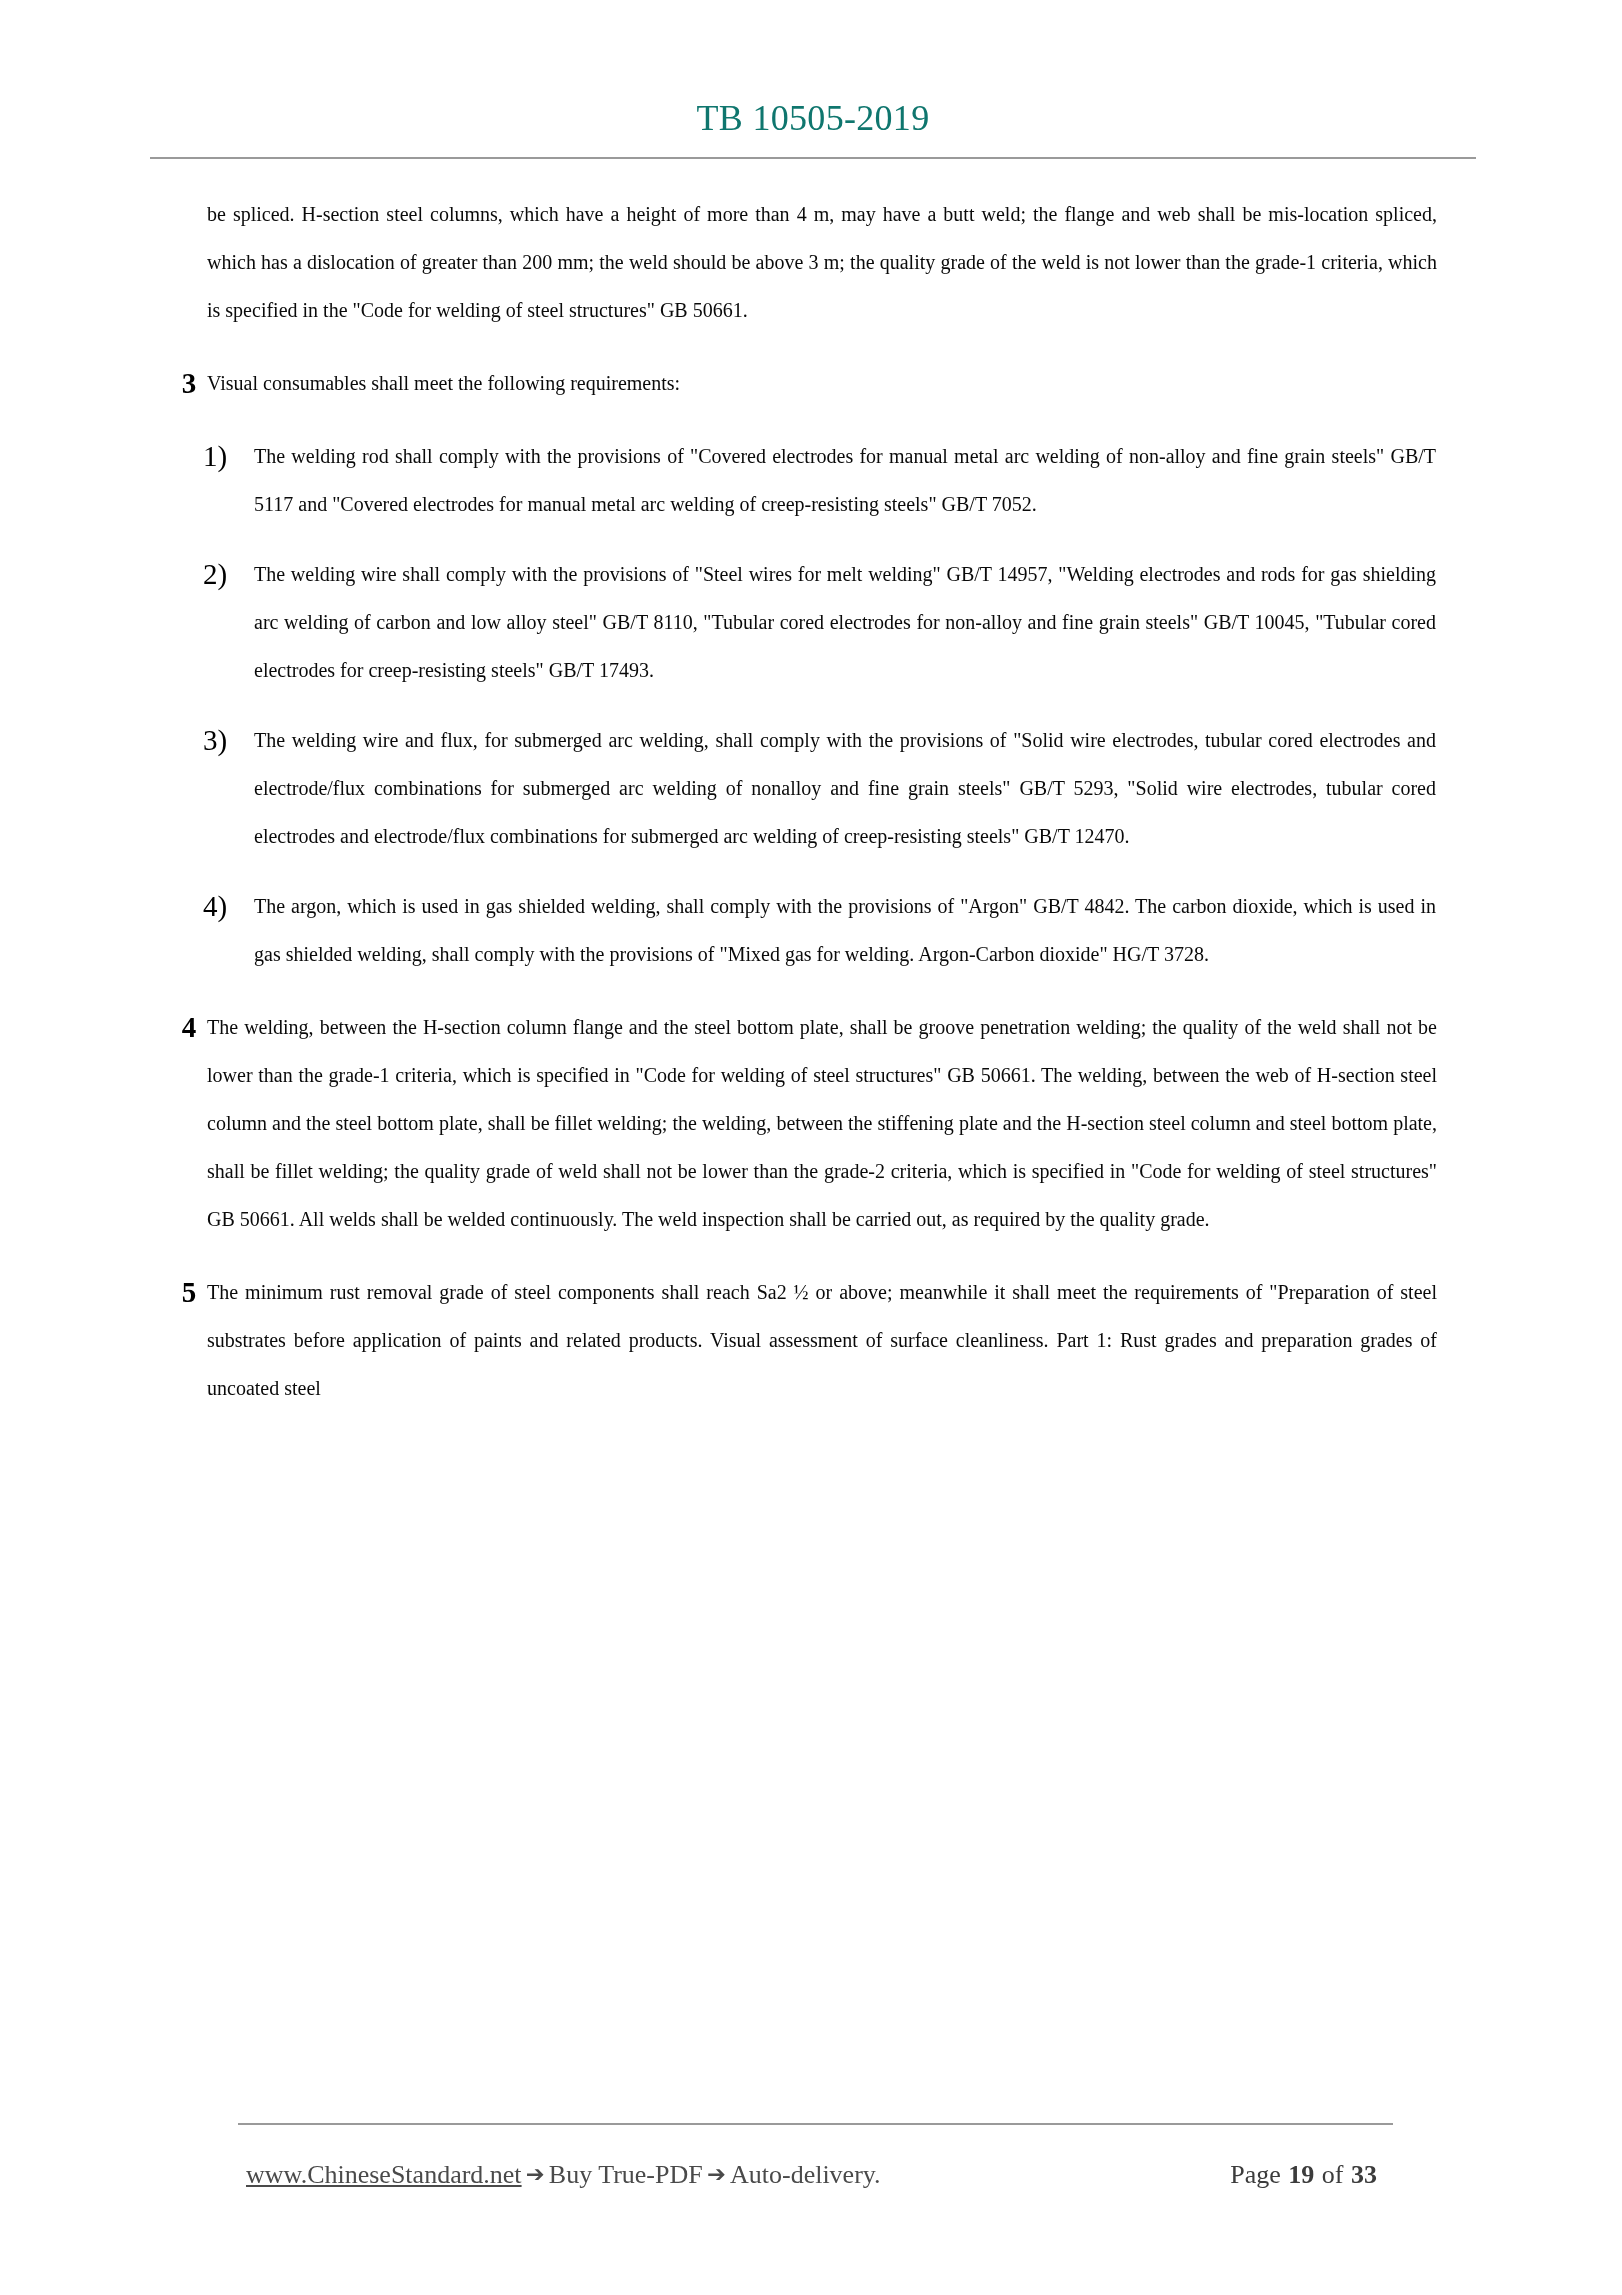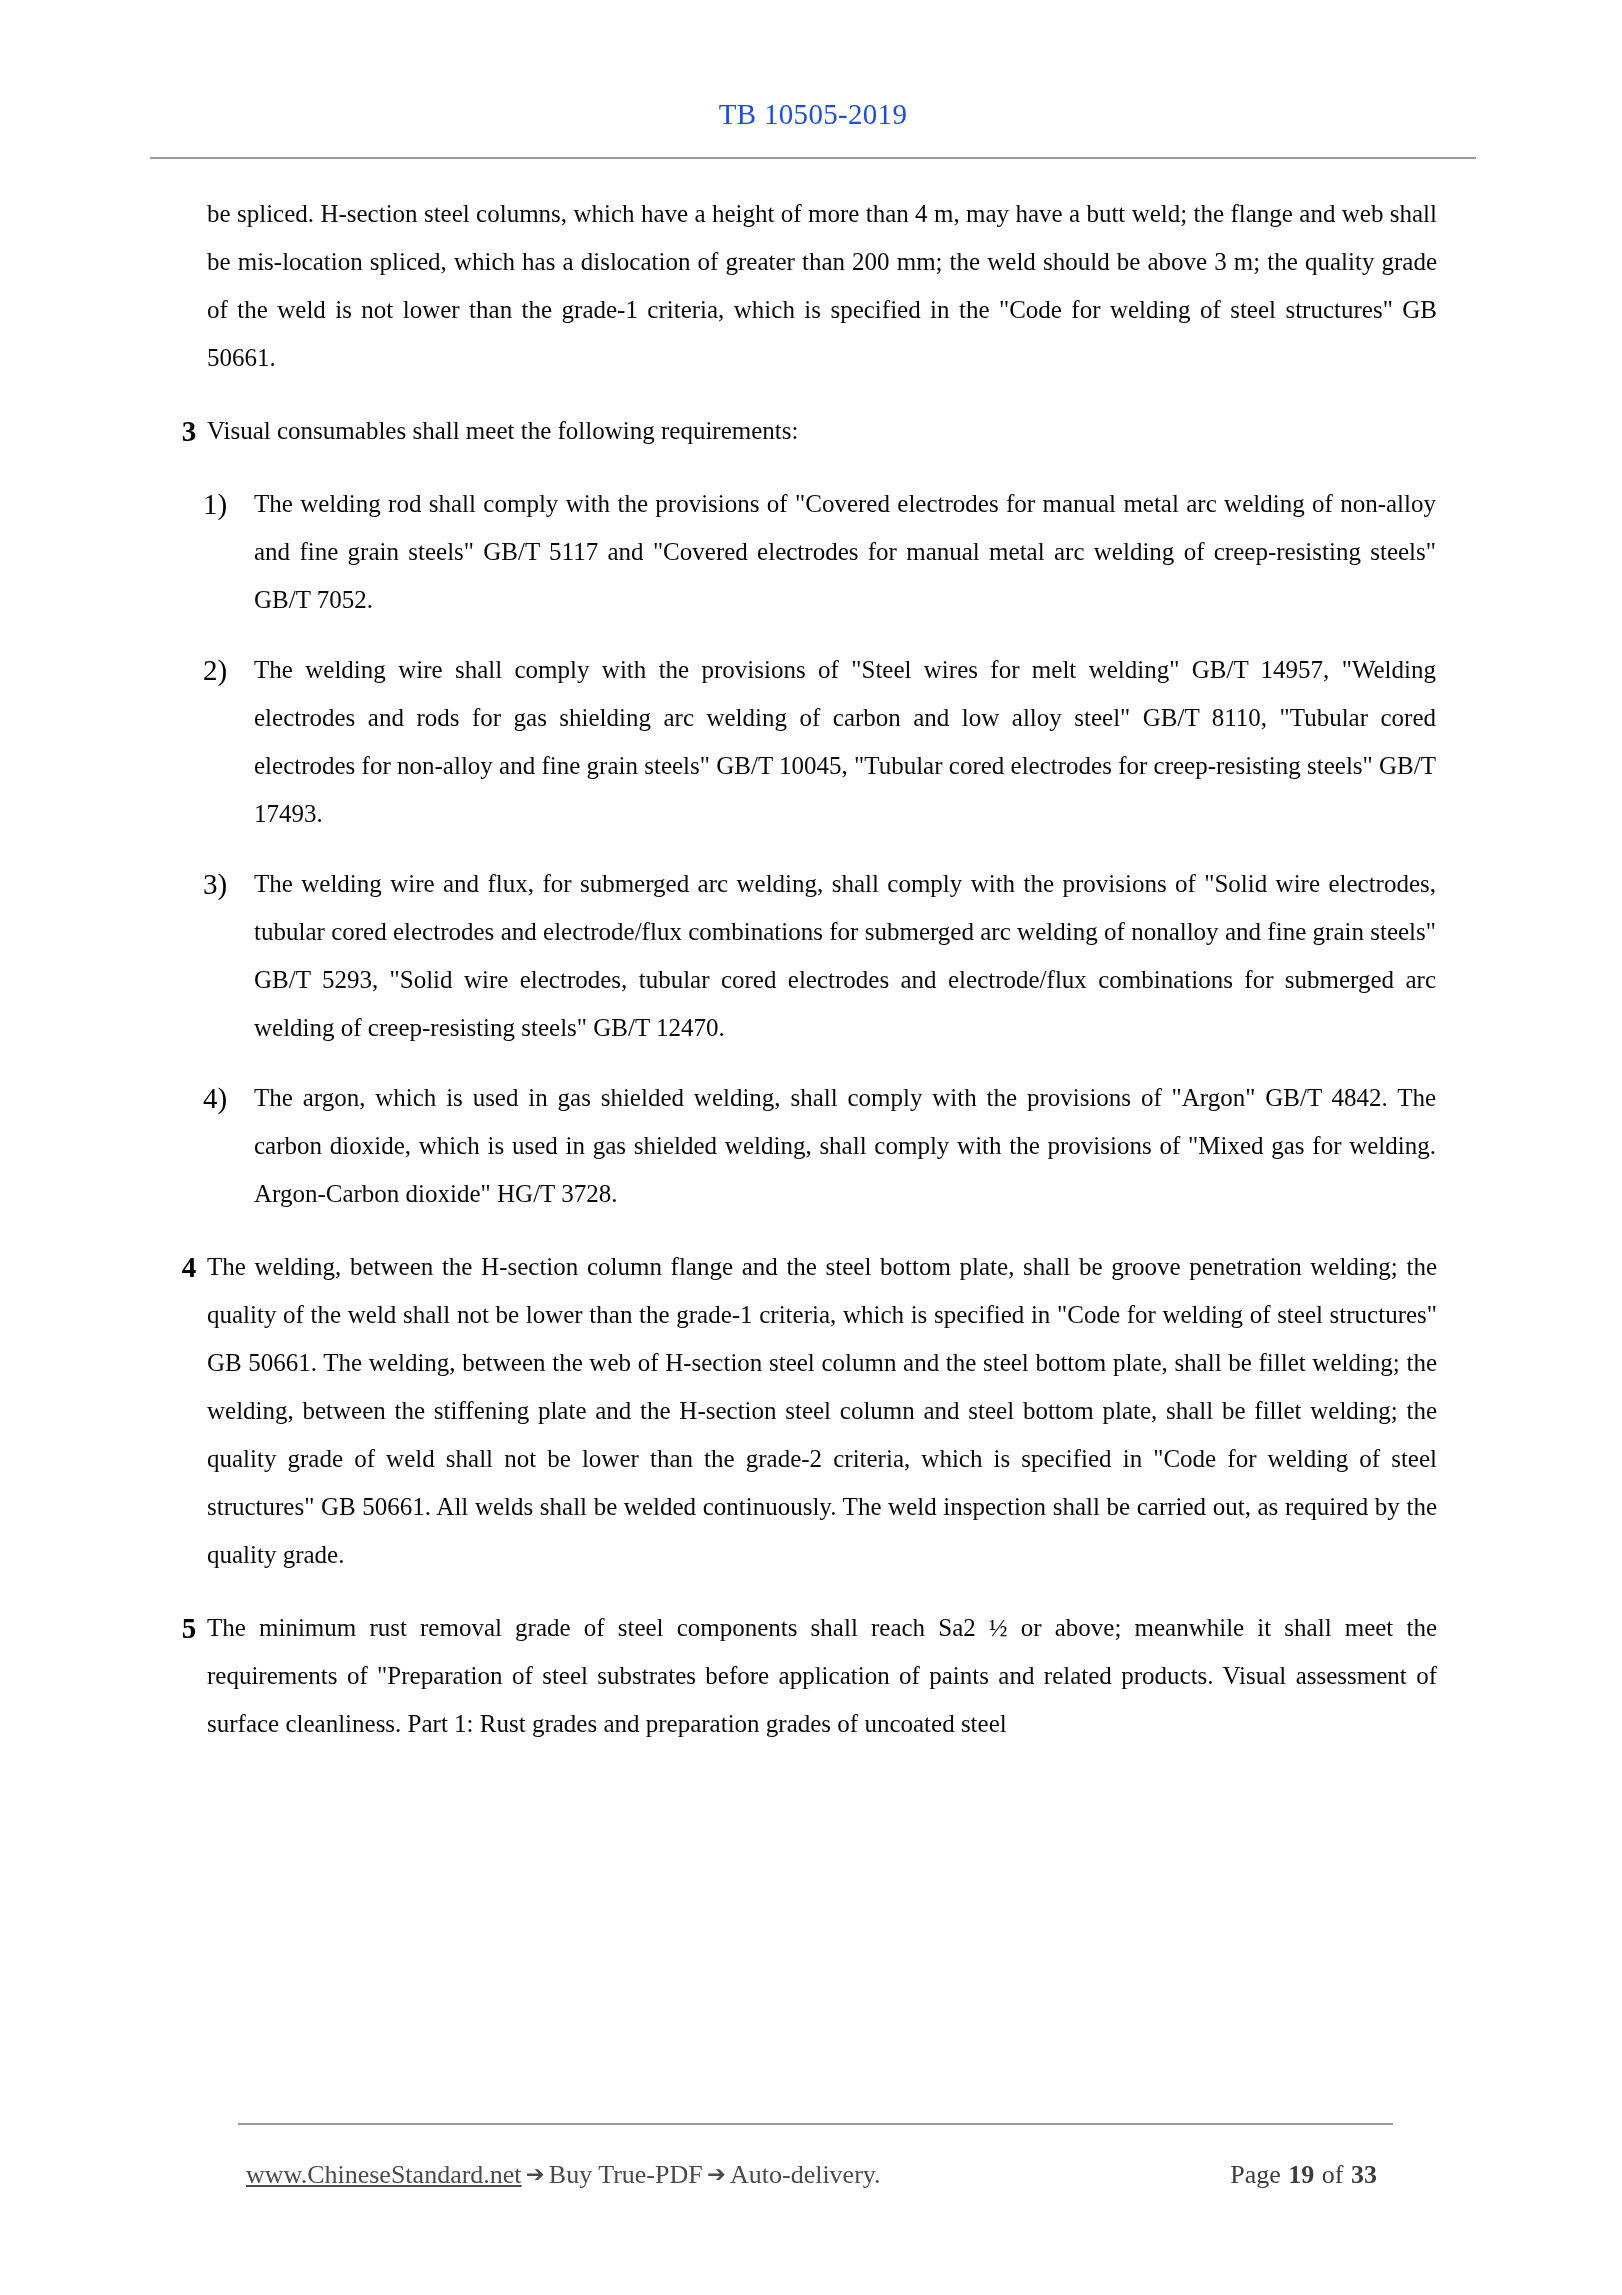--- a/index.html
+++ b/index.html
@@ -27,23 +27,23 @@
 
   
   .header {
     position: absolute;
     left: 150px;
     top: 98px;
     width: 1326px;
     text-align: center;
   }
   .header-title {
-    font-size: 29px;
+    font-size: 36px;
     letter-spacing: 0.3px;
-    color: #1d4ed8;
+    color: #0f766e;
     line-height: 1.15;
     display: inline-block;
   }
   .header-rule {
     position: absolute;
     left: 150px;
     top: 157px;
     width: 1326px;
     height: 1.7px;
     background: #9a9a9a;
@@ -52,21 +52,21 @@
   
   .content {
     position: absolute;
     left: 150px;
     top: 190px;
     width: 1326px;
   }
 
   p.para {
     margin: 0 0 0 0;
-    font-size: 25px;
+    font-size: 20px;
     line-height: 48px;
     text-align: justify;
     text-justify: inter-word;
     color: #0a0a0a;
   }
 
   
   .p-continued {
     padding-left: 57px;
     padding-right: 0px;

